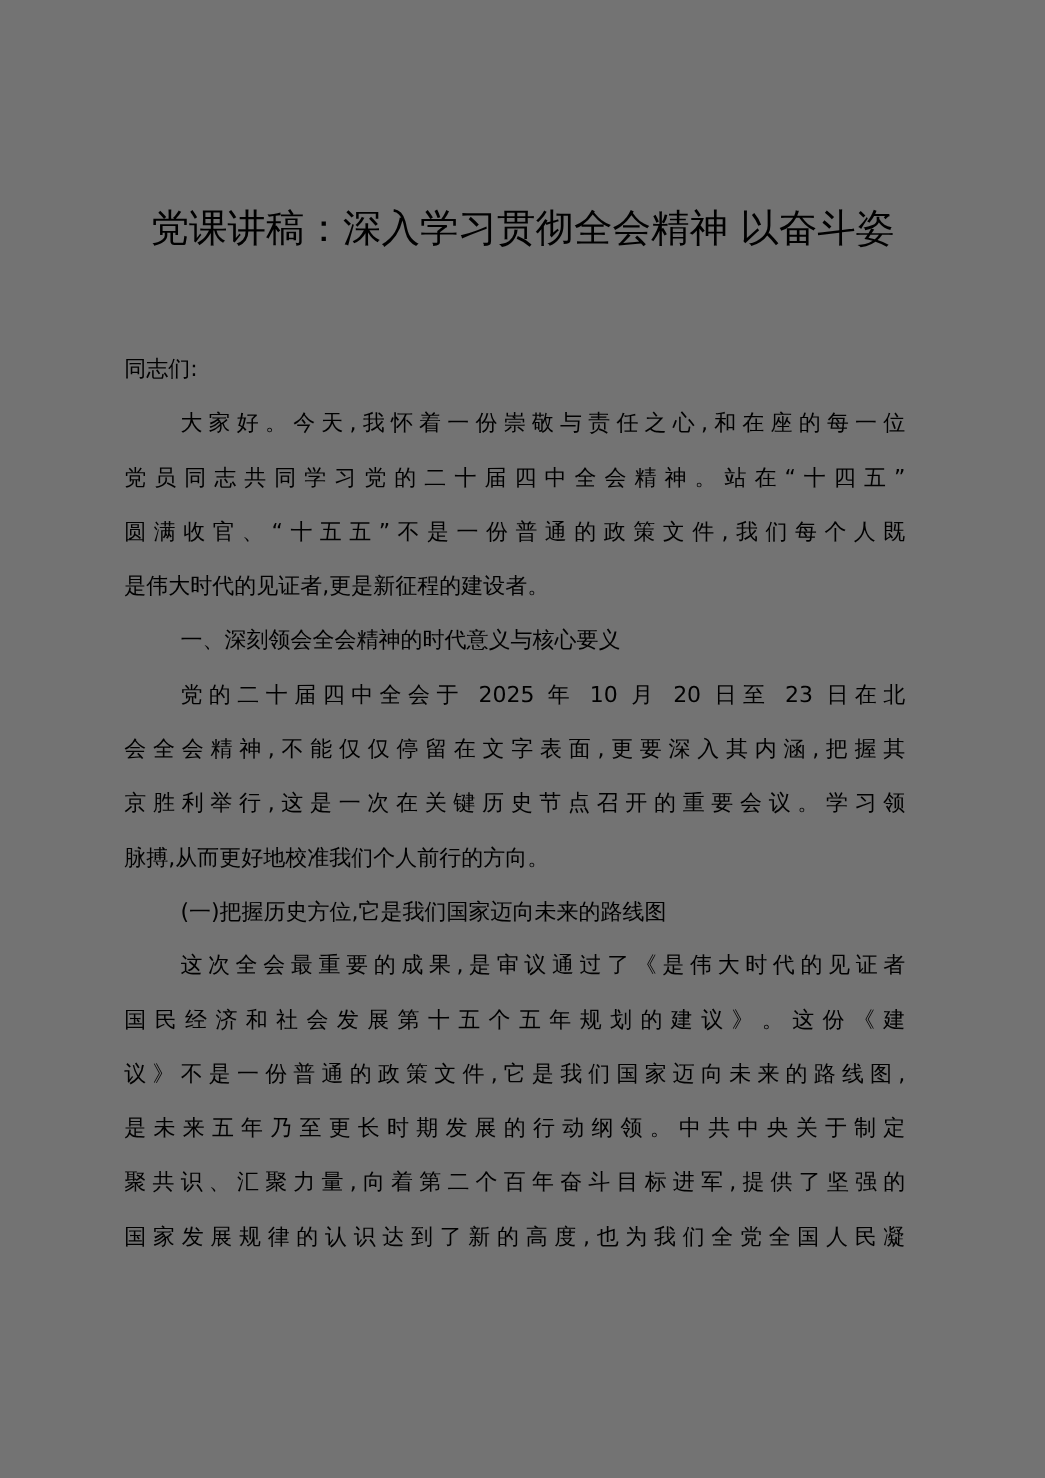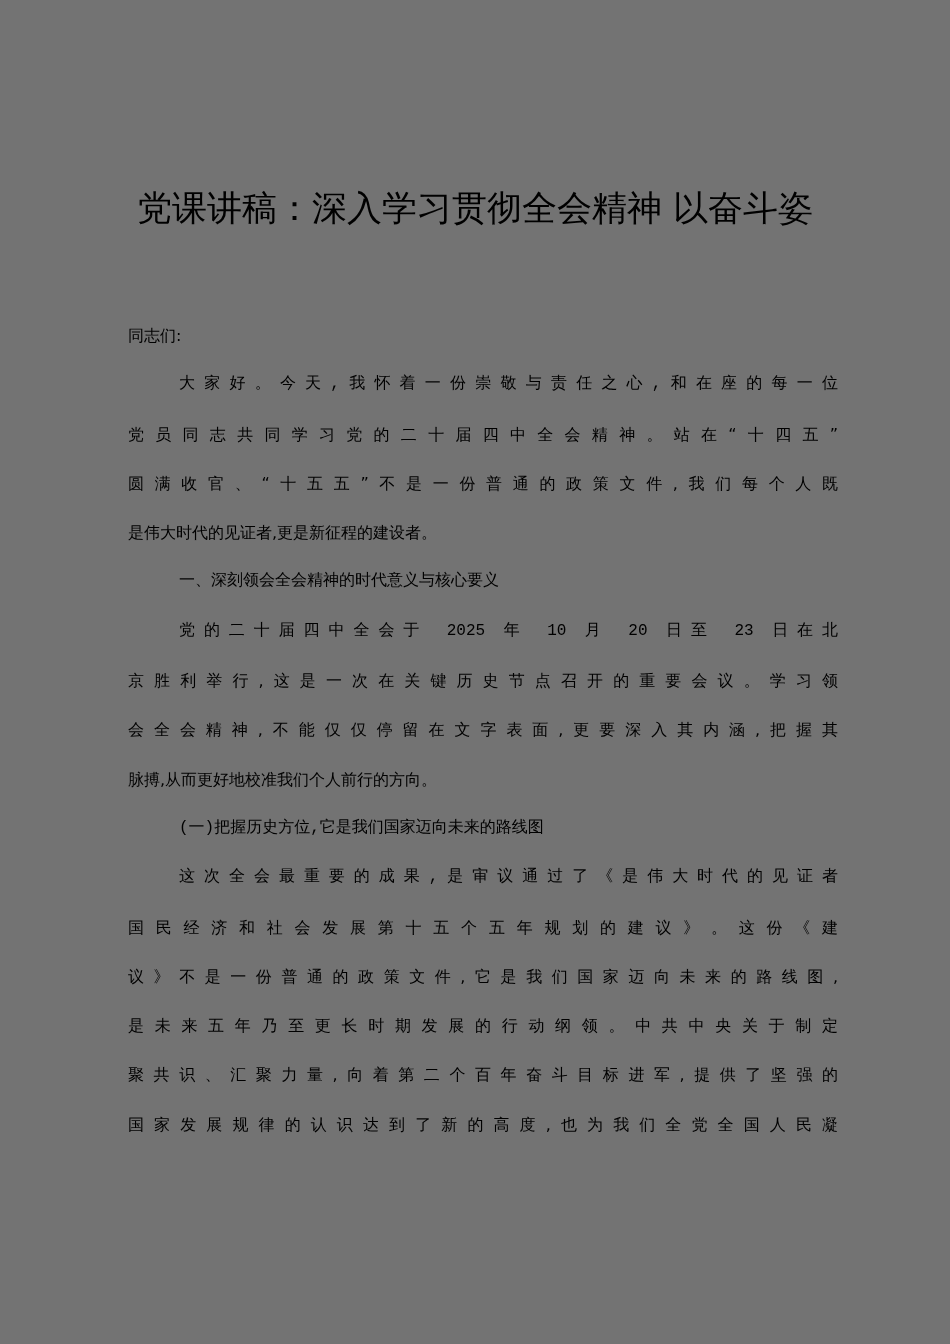--- a/index.html
+++ b/index.html
@@ -32,40 +32,39 @@
       font-size: 35px;
       line-height: 50px;
       letter-spacing: 0px;
     }
     .title .tline {
       display: block;
       white-space: nowrap;
     }
     .body {
       position: absolute;
-      left: 128px;
+      left: 113px;
       top: 311px;
       width: 710px;
-      font-size: 16px;
+      font-size: 20px;
       line-height: 49.3px;
     }
     .line {
       display: block;
       white-space: nowrap;
       height: 49.3px;
       text-align: justify;
       text-align-last: justify;
     }
     .line.last, .line.salutation, .line.heading {
       text-align: left;
       text-align-last: left;
     }
     .line.indent {
       padding-left: 51px;
-      font-family: Liberation Mono, monospace;
     }
   </style>
 </head>
 <body>
 
 <div class="page">
   <div class="title">
     <span class="tline">党课讲稿：深入学习贯彻全会精神 以奋斗姿</span>
   </div>
 
@@ -73,22 +72,22 @@
     <span class="line salutation">同志们:</span>
 
     <span class="line indent">大家好。今天,我怀着一份崇敬与责任之心,和在座的每一位</span>
     <span class="line">党员同志共同学习党的二十届四中全会精神。站在“十四五”</span>
     <span class="line">圆满收官、“十五五”不是一份普通的政策文件,我们每个人既</span>
     <span class="line last">是伟大时代的见证者,更是新征程的建设者。</span>
 
     <span class="line heading indent">一、深刻领会全会精神的时代意义与核心要义</span>
 
     <span class="line indent">党的二十届四中全会于 2025 年 10 月 20 日至 23 日在北</span>
+    <span class="line">会全会精神,不能仅仅停留在文字表面,更要深入其内涵,把握其</span>
     <span class="line">京胜利举行,这是一次在关键历史节点召开的重要会议。学习领</span>
-    <span class="line">会全会精神,不能仅仅停留在文字表面,更要深入其内涵,把握其</span>
     <span class="line last">脉搏,从而更好地校准我们个人前行的方向。</span>
 
     <span class="line heading indent">(一)把握历史方位,它是我们国家迈向未来的路线图</span>
 
     <span class="line indent">这次全会最重要的成果,是审议通过了《是伟大时代的见证者</span>
     <span class="line">国民经济和社会发展第十五个五年规划的建议》。这份《建</span>
     <span class="line">议》不是一份普通的政策文件,它是我们国家迈向未来的路线图,</span>
     <span class="line">是未来五年乃至更长时期发展的行动纲领。中共中央关于制定</span>
     <span class="line">聚共识、汇聚力量,向着第二个百年奋斗目标进军,提供了坚强的</span>
     <span class="line">国家发展规律的认识达到了新的高度,也为我们全党全国人民凝</span>

